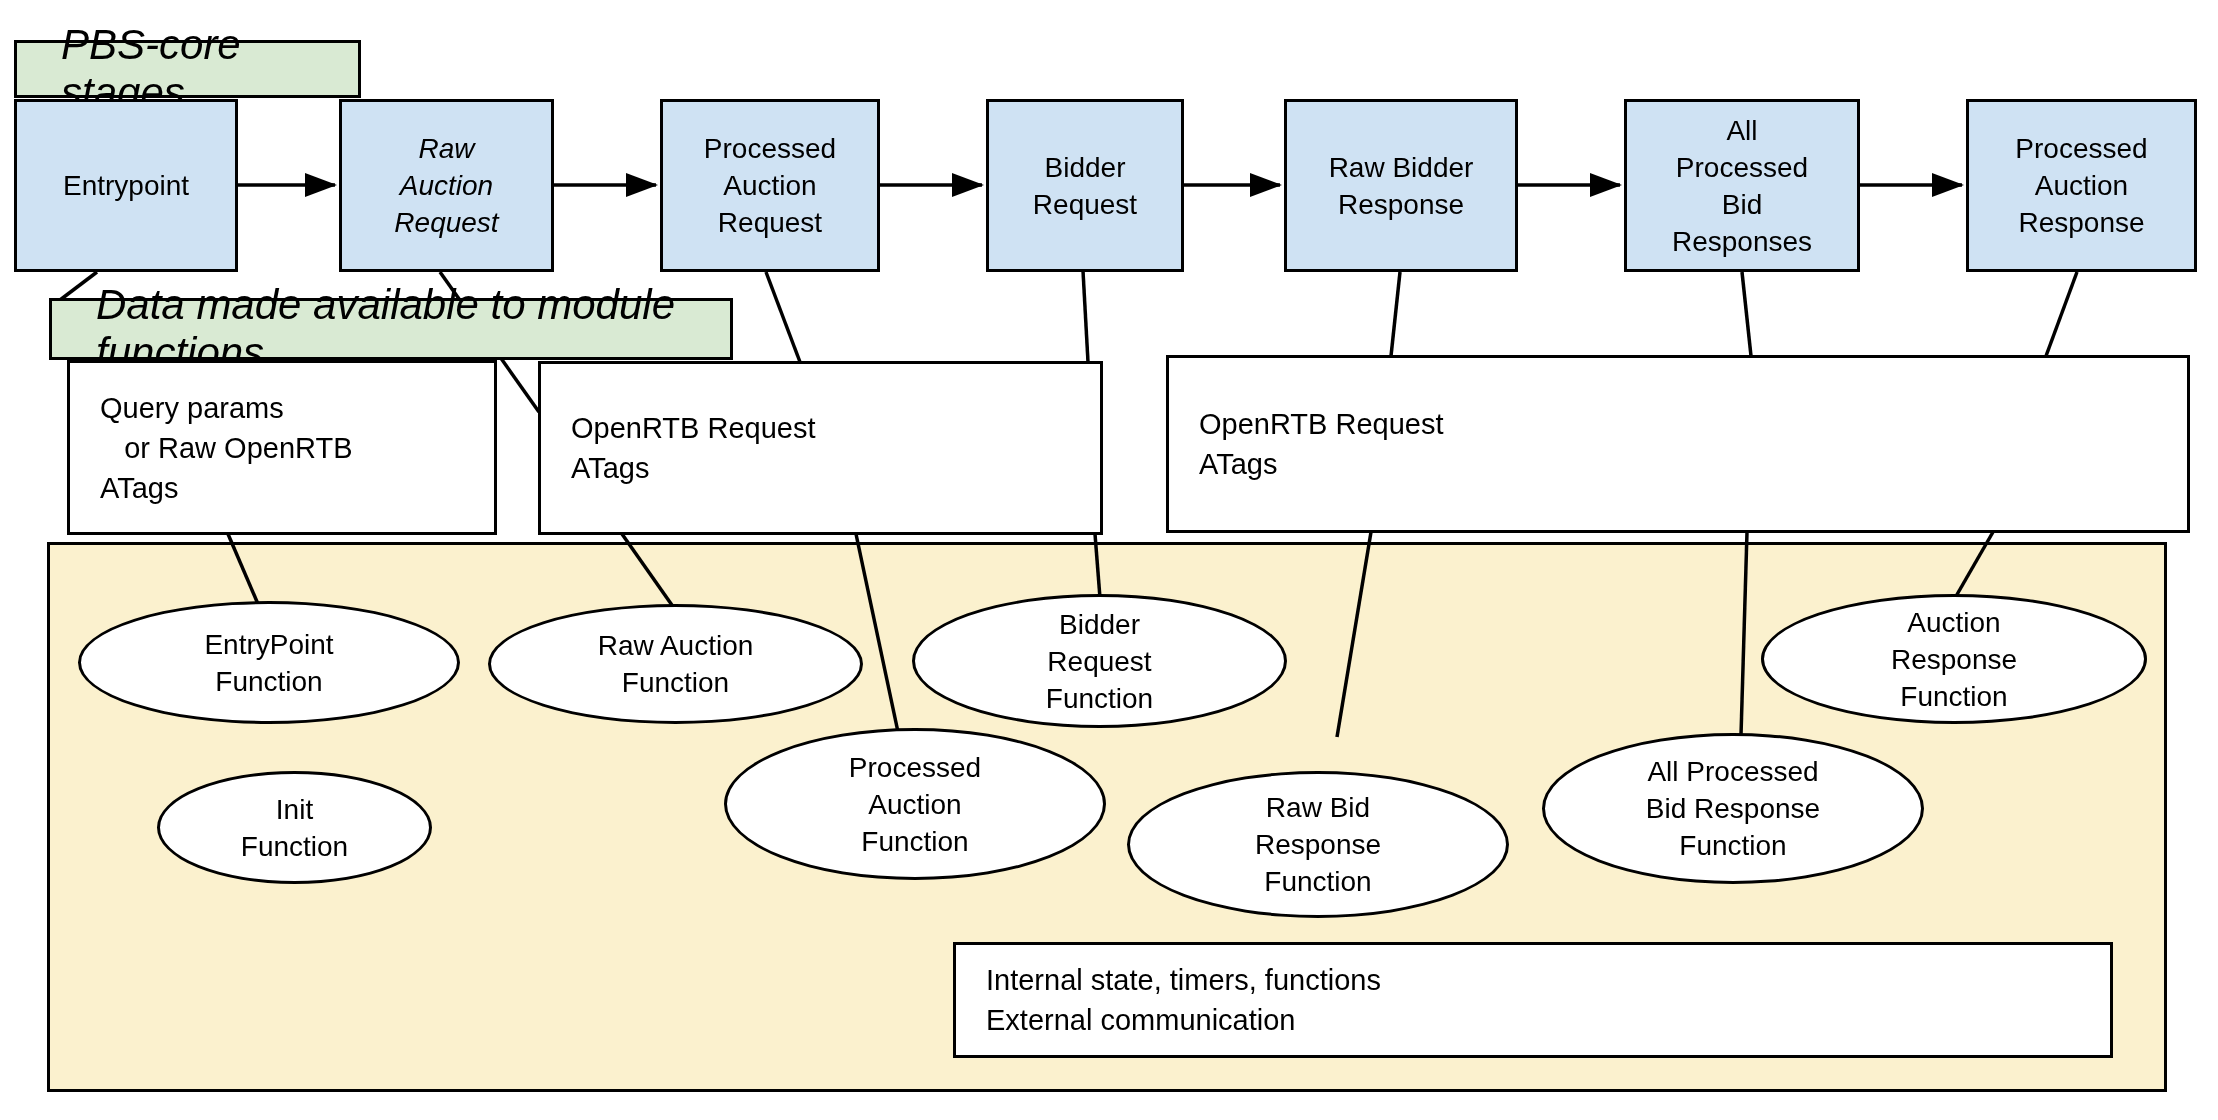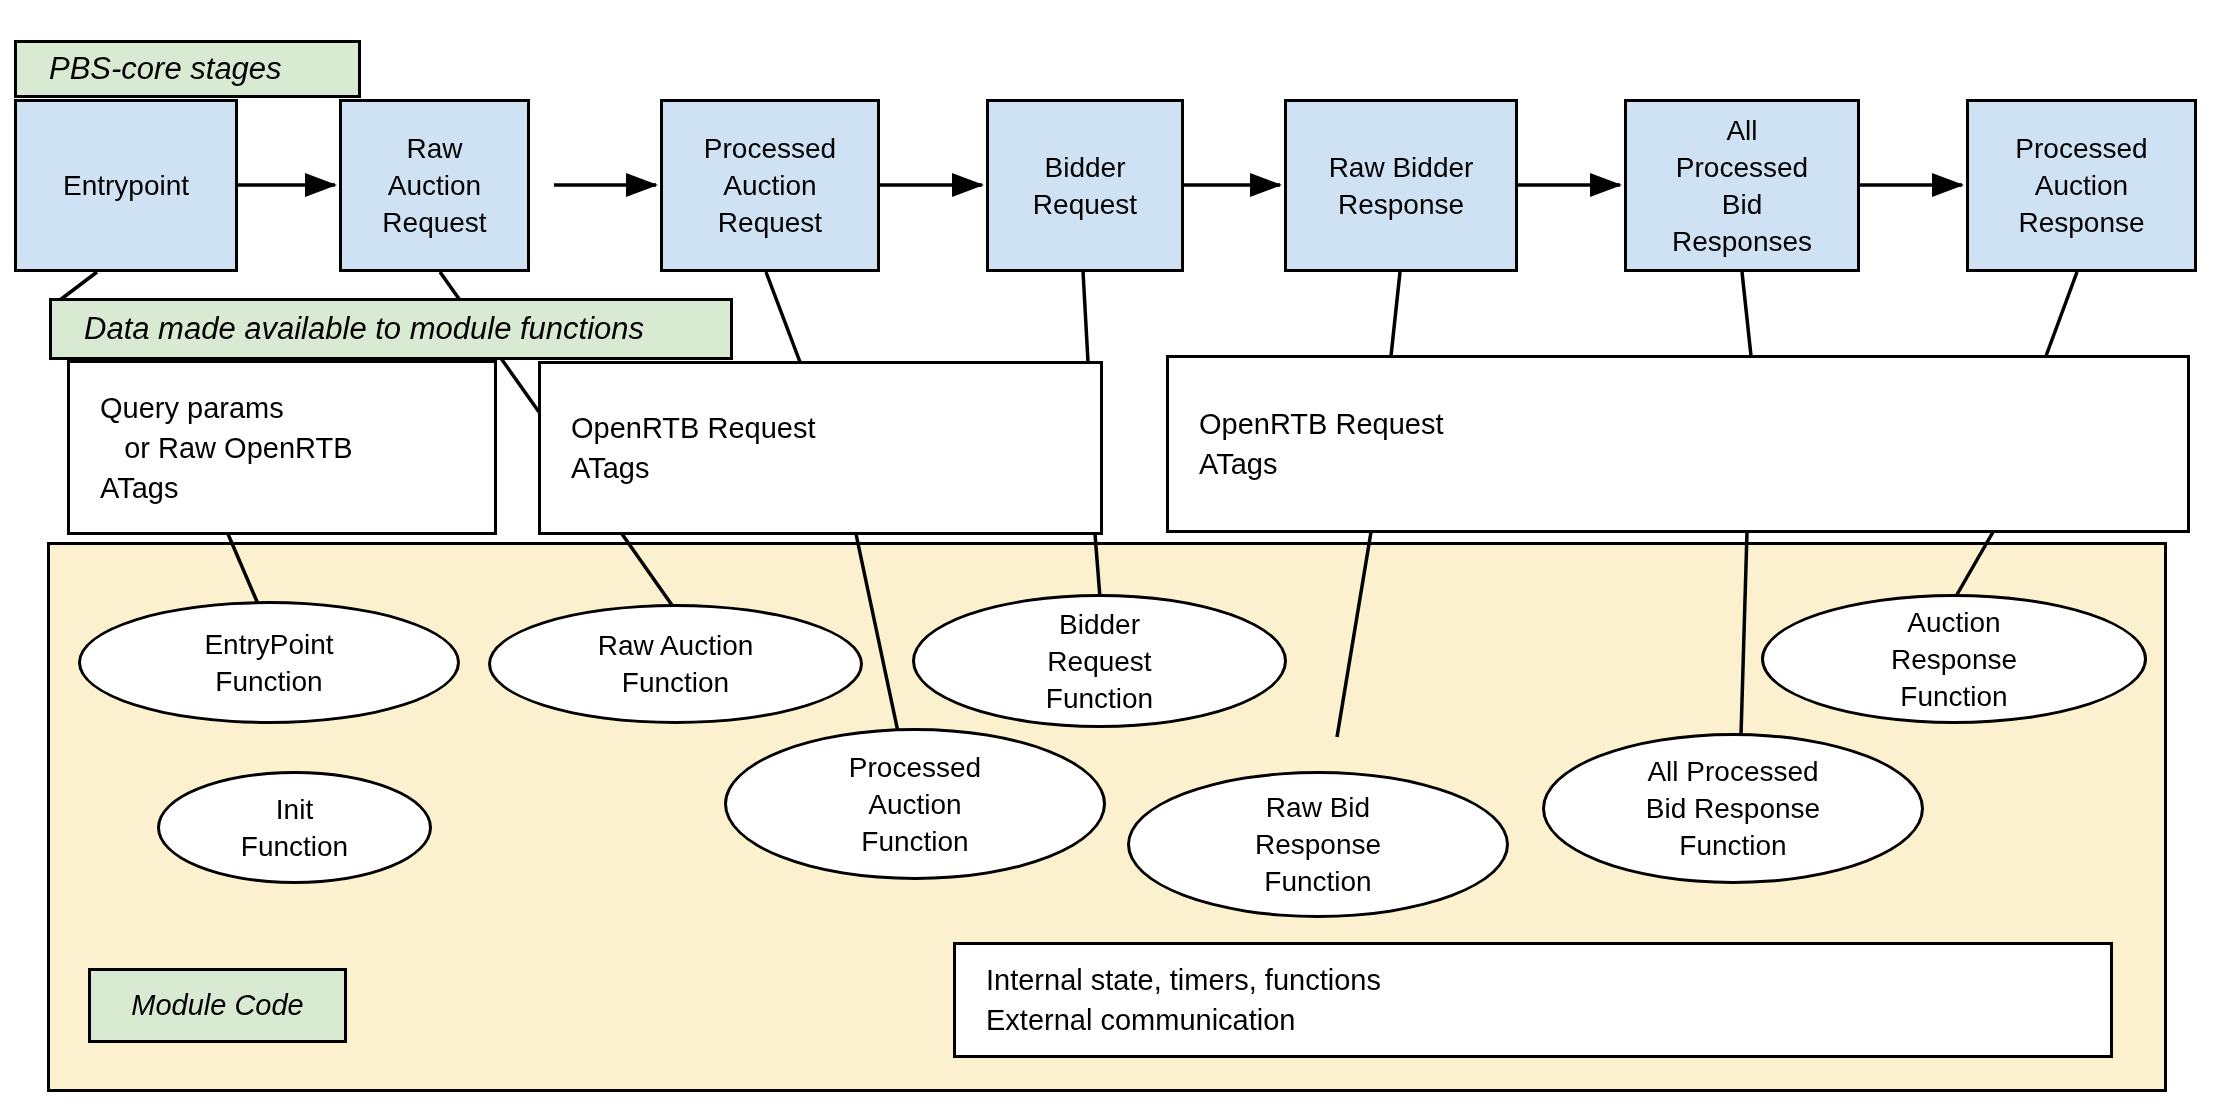--- a/index.html
+++ b/index.html
@@ -14,42 +14,42 @@
   .node{z-index:2;}
   
   .stage{
     background:var(--blue,#cfe2f3);border:3px solid #000;
     display:flex;flex-direction:column;align-items:center;justify-content:center;
     font-size:28px;line-height:37px;text-align:center;
   }
   .legend{
     background:var(--green,#d9ead3);border:3px solid #000;
     display:flex;align-items:center;
-    font-style:italic;font-size:31px;padding-left:32px;
+    font-style:italic;font-size:42px;padding-left:44px;
   }
   .databox{
     background:#fff;border:3px solid #000;
     display:flex;flex-direction:column;justify-content:center;
     font-size:29px;line-height:40px;padding-left:30px;
   }
   .databox .tl{white-space:pre;}
   .ellipse{
     background:#fff;border:3px solid #000;border-radius:50%;
     display:flex;flex-direction:column;align-items:center;justify-content:center;
     font-size:28px;line-height:37px;text-align:center;
   }
   #module-code{
     background:var(--green,#d9ead3);border:3px solid #000;
     display:flex;align-items:center;justify-content:center;
     font-style:italic;font-size:29px;
   }
   
   #legend-stages       {left:14px;  top:40px;  width:347px; height:58px;}
   #stage-entrypoint    {left:14px;  top:99px;  width:224px; height:173px;}
-  #stage-raw-auction   {left:339px; top:99px;  width:191px; height:173px;}
+  #stage-raw-auction   {left:339px; top:99px;  width:215px; height:173px;font-style:italic;}
   #stage-proc-auction  {left:660px; top:99px;  width:220px; height:173px;}
   #stage-bidder-req    {left:986px; top:99px;  width:198px; height:173px;}
   #stage-raw-bidder    {left:1284px;top:99px;  width:234px; height:173px;}
   #stage-all-processed {left:1624px;top:99px;  width:236px; height:173px;}
   #stage-proc-response {left:1966px;top:99px;  width:231px; height:173px;}
   #legend-data         {left:49px;  top:298px; width:684px; height:62px;}
   #data-entrypoint     {left:47px;  top:360px; width:430px; height:175px;margin-left:20px;}
   #data-request        {left:538px; top:361px; width:565px; height:174px;}
   #data-response       {left:1166px;top:355px; width:1024px;height:178px;}
   #module-container    {left:47px;  top:542px; width:2120px;height:550px;}
@@ -184,19 +184,18 @@
       <div class="tl">All Processed</div>
       <div class="tl">Bid Response</div>
       <div class="tl">Function</div>
     </div>
   <div class="abs node ellipse" id="fn-auction-response">
       <div class="tl">Auction</div>
       <div class="tl">Response</div>
       <div class="tl">Function</div>
     </div>
 
-  <div class="abs node" id="module-code">Module Code</div>
   <div class="abs node databox" id="module-internals">
       <div class="tl">Internal state, timers, functions</div>
       <div class="tl">External communication</div>
     </div>
 
 </div>
 
 </body></html>

